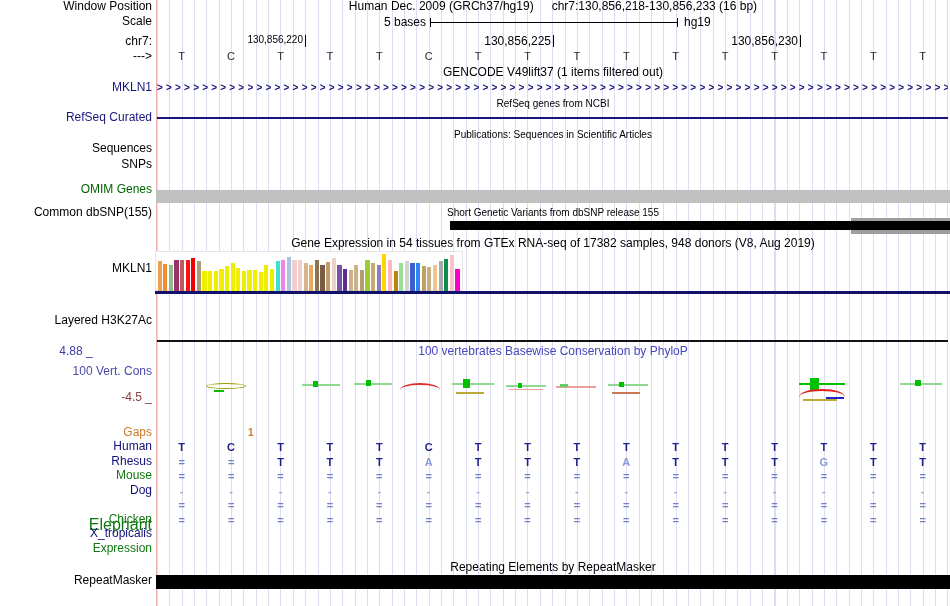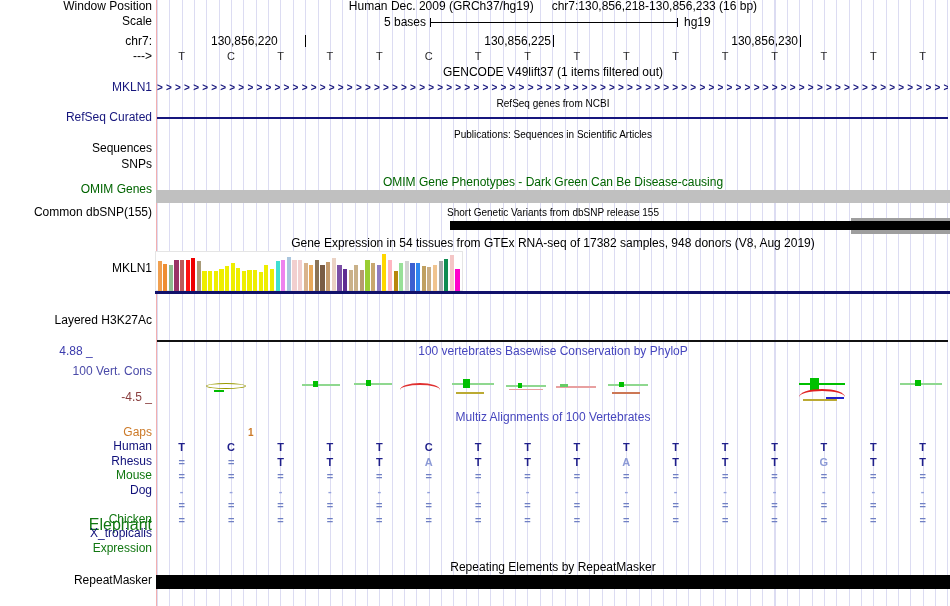--- a/index.html
+++ b/index.html
@@ -33,21 +33,21 @@
   <div class="lbl" style="top:15px;">Scale</div>
   <div class="abs" style="left:330px;top:15px;width:96px;text-align:right;font-size:12px;">5 bases</div>
   <div class="rect" style="left:430px;top:22px;width:247px;height:1px;background:#000;"></div>
   <div class="rect" style="left:430px;top:18px;width:1px;height:9px;background:#000;"></div>
   <div class="rect" style="left:677px;top:18px;width:1px;height:9px;background:#000;"></div>
   <div class="abs" style="left:684px;top:15px;font-size:12px;">hg19</div>
 
   <div class="lbl" style="top:35px;">chr7:</div>
   <div id="ruler-ticks">
       <div style="position: absolute; left: 305px; top: 35px; width: 1px; height: 12px; background: rgb(0, 0, 0);"></div>
-      <div style="position: absolute; left: 211px; top: 34px; width: 92px; text-align: left; font-size: 12px; color: rgb(0, 0, 0);">130,856,220</div>
+      <div style="position: absolute; left: 211px; top: 34px; width: 92px; text-align: right; font-size: 10px; color: rgb(0, 0, 0);">130,856,220</div>
       <div style="position: absolute; left: 553px; top: 35px; width: 1px; height: 12px; background: rgb(0, 0, 0);"></div>
       <div style="position: absolute; left: 459px; top: 34px; width: 92px; text-align: right; font-size: 12px; color: rgb(0, 0, 0);">130,856,225</div>
       <div style="position: absolute; left: 800px; top: 35px; width: 1px; height: 12px; background: rgb(0, 0, 0);"></div>
       <div style="position: absolute; left: 706px; top: 34px; width: 92px; text-align: right; font-size: 12px; color: rgb(0, 0, 0);">130,856,230</div>
     </div>
 
   <div class="lbl" style="top:50px;">---&gt;</div>
   <div id="sequence-row">
       <div style="position: absolute; left: 173.7px; top: 50px; width: 16px; text-align: center; font-size: 11px; color: rgb(42, 42, 42);">T</div>
       <div style="position: absolute; left: 223.1px; top: 50px; width: 16px; text-align: center; font-size: 11px; color: rgb(42, 42, 42);">C</div>
@@ -72,21 +72,20 @@
   <div class="abs" id="gencode-chevrons" style="left:157px;top:81px;width:791px;height:13px;overflow:hidden;white-space:nowrap;font-size:10px;font-weight:bold;color:#16167D;letter-spacing:3.2px;line-height:13px;">&gt;&gt;&gt;&gt;&gt;&gt;&gt;&gt;&gt;&gt;&gt;&gt;&gt;&gt;&gt;&gt;&gt;&gt;&gt;&gt;&gt;&gt;&gt;&gt;&gt;&gt;&gt;&gt;&gt;&gt;&gt;&gt;&gt;&gt;&gt;&gt;&gt;&gt;&gt;&gt;&gt;&gt;&gt;&gt;&gt;&gt;&gt;&gt;&gt;&gt;&gt;&gt;&gt;&gt;&gt;&gt;&gt;&gt;&gt;&gt;&gt;&gt;&gt;&gt;&gt;&gt;&gt;&gt;&gt;&gt;&gt;&gt;&gt;&gt;&gt;&gt;&gt;&gt;&gt;&gt;&gt;&gt;&gt;&gt;&gt;&gt;&gt;&gt;&gt;&gt;</div>
 
   <div class="ctitle small" style="top:97px;">RefSeq genes from NCBI</div>
   <div class="lbl navy" style="top:111px;">RefSeq Curated</div>
   <div class="rect" style="left:157px;top:117px;width:791px;height:2px;background:#16167D;"></div>
 
   <div class="ctitle small" style="top:128px;">Publications: Sequences in Scientific Articles</div>
   <div class="lbl" style="top:142px;">Sequences</div>
   <div class="lbl" style="top:158px;">SNPs</div>
 
-  <div class="ctitle" style="top:176px;color:#006400;">OMIM Gene Phenotypes - Dark Green Can Be Disease-causing</div>
   <div class="lbl" style="top:183px;color:#006400;">OMIM Genes</div>
   <div class="rect" style="left:156px;top:190px;width:794px;height:13px;background:#C0C0C0;"></div>
 
   <div class="ctitle small" style="top:206px;">Short Genetic Variants from dbSNP release 155</div>
   <div class="lbl" style="top:206px;">Common dbSNP(155)</div>
   <div class="rect" style="left:450px;top:221px;width:500px;height:9px;background:#000;"></div>
   <div class="rect" style="left:851px;top:218px;width:99px;height:16px;background:#9E9E9E;"></div>
   <div class="rect" style="left:851px;top:221px;width:99px;height:9px;background:#000;"></div>
 
   <div class="ctitle" style="top:237px;">Gene Expression in 54 tissues from GTEx RNA-seq of 17382 samples, 948 donors (V8, Aug 2019)</div>
@@ -178,21 +177,20 @@
       <div style="position: absolute; left: 612px; top: 392px; width: 28px; height: 2px; background: rgb(204, 119, 85);"></div>
       <div style="position: absolute; left: 799px; top: 383px; width: 46px; height: 2px; background: rgb(0, 192, 0);"></div>
       <div style="position: absolute; left: 810px; top: 378px; width: 9px; height: 13px; background: rgb(0, 192, 0);"></div>
       <div style="position: absolute; left: 799px; top: 389px; width: 46px; height: 8px; border-top: 2px solid rgb(224, 32, 32); border-radius: 50% 50% 0px 0px / 100% 100% 0px 0px; box-sizing: border-box;"></div>
       <div style="position: absolute; left: 826px; top: 397px; width: 18px; height: 2px; background: rgb(34, 34, 204);"></div>
       <div style="position: absolute; left: 803px; top: 399px; width: 34px; height: 2px; background: rgb(187, 170, 51);"></div>
       <div style="position: absolute; left: 900px; top: 383px; width: 42px; height: 2px; background: rgb(143, 216, 143);"></div>
       <div style="position: absolute; left: 915px; top: 380px; width: 6px; height: 6px; background: rgb(0, 192, 0);"></div>
     </div>
 
-  <div class="ctitle bluetitle" style="top:411px;">Multiz Alignments of 100 Vertebrates</div>
   <div id="multiz-rows">
       <div style="position: absolute; left: 0px; top: 426px; width: 152px; text-align: right; font-size: 12px; line-height: 13px; color: rgb(204, 122, 41); white-space: nowrap;">Gaps</div>
       <div style="position: absolute; left: 0px; top: 440px; width: 152px; text-align: right; font-size: 12px; line-height: 13px; color: rgb(16, 16, 122); white-space: nowrap;">Human</div>
       <div style="position: absolute; left: 173.7px; top: 441px; width: 16px; text-align: center; font-size: 11px; font-weight: bold; color: rgb(31, 31, 138); line-height: 12px;">T</div>
       <div style="position: absolute; left: 223.1px; top: 441px; width: 16px; text-align: center; font-size: 11px; font-weight: bold; color: rgb(31, 31, 138); line-height: 12px;">C</div>
       <div style="position: absolute; left: 272.5px; top: 441px; width: 16px; text-align: center; font-size: 11px; font-weight: bold; color: rgb(31, 31, 138); line-height: 12px;">T</div>
       <div style="position: absolute; left: 321.9px; top: 441px; width: 16px; text-align: center; font-size: 11px; font-weight: bold; color: rgb(31, 31, 138); line-height: 12px;">T</div>
       <div style="position: absolute; left: 371.3px; top: 441px; width: 16px; text-align: center; font-size: 11px; font-weight: bold; color: rgb(31, 31, 138); line-height: 12px;">T</div>
       <div style="position: absolute; left: 420.7px; top: 441px; width: 16px; text-align: center; font-size: 11px; font-weight: bold; color: rgb(31, 31, 138); line-height: 12px;">C</div>
       <div style="position: absolute; left: 470.1px; top: 441px; width: 16px; text-align: center; font-size: 11px; font-weight: bold; color: rgb(31, 31, 138); line-height: 12px;">T</div>

